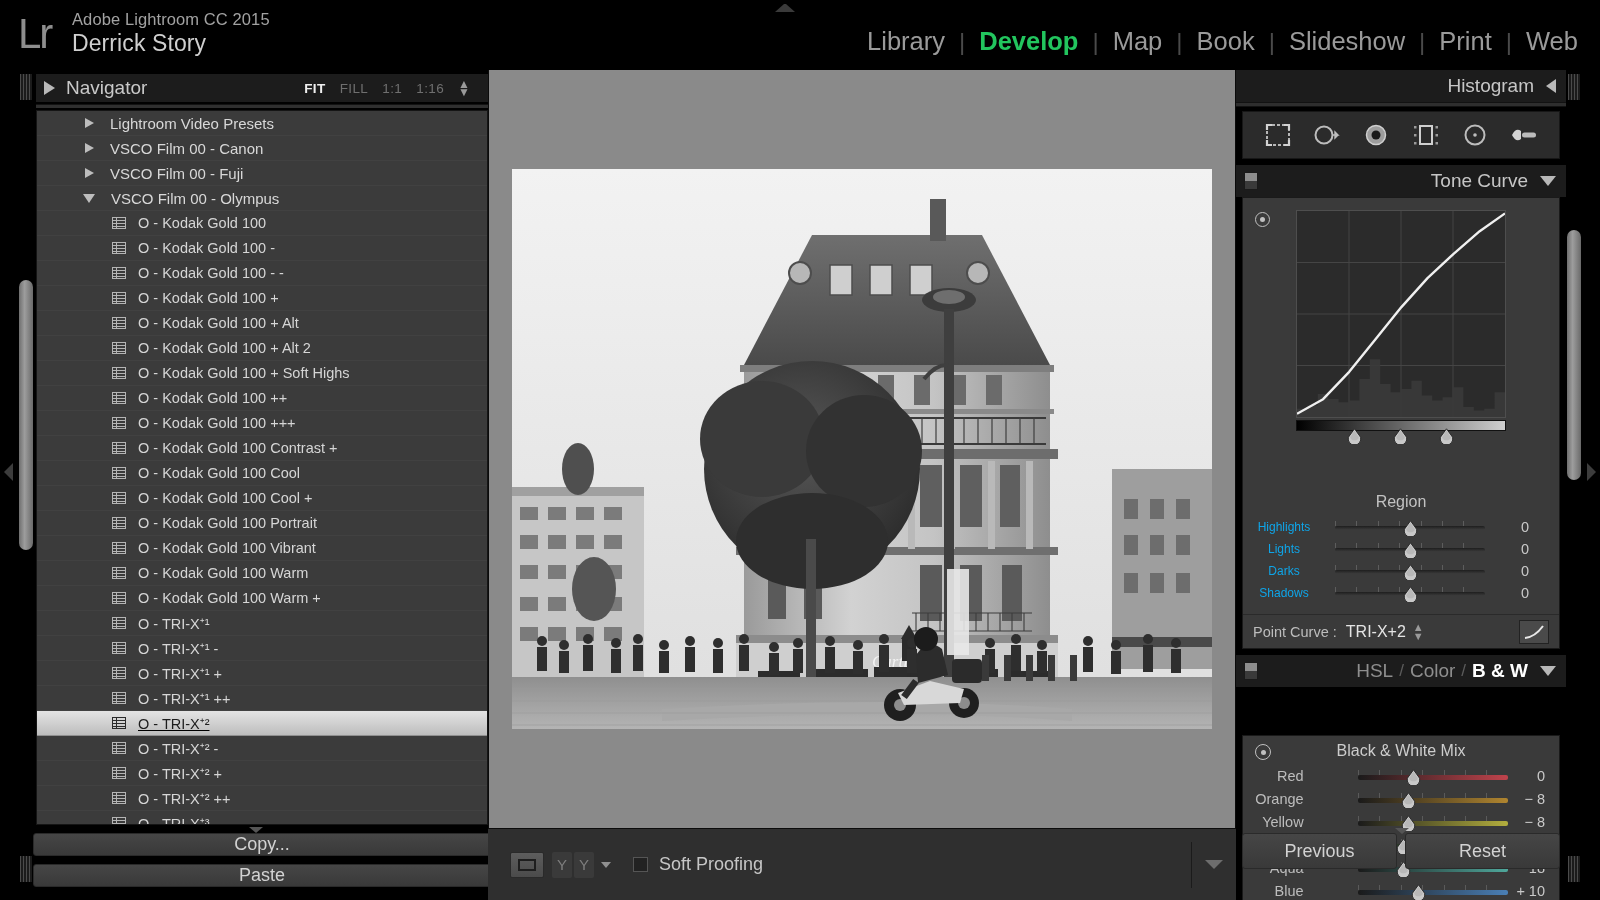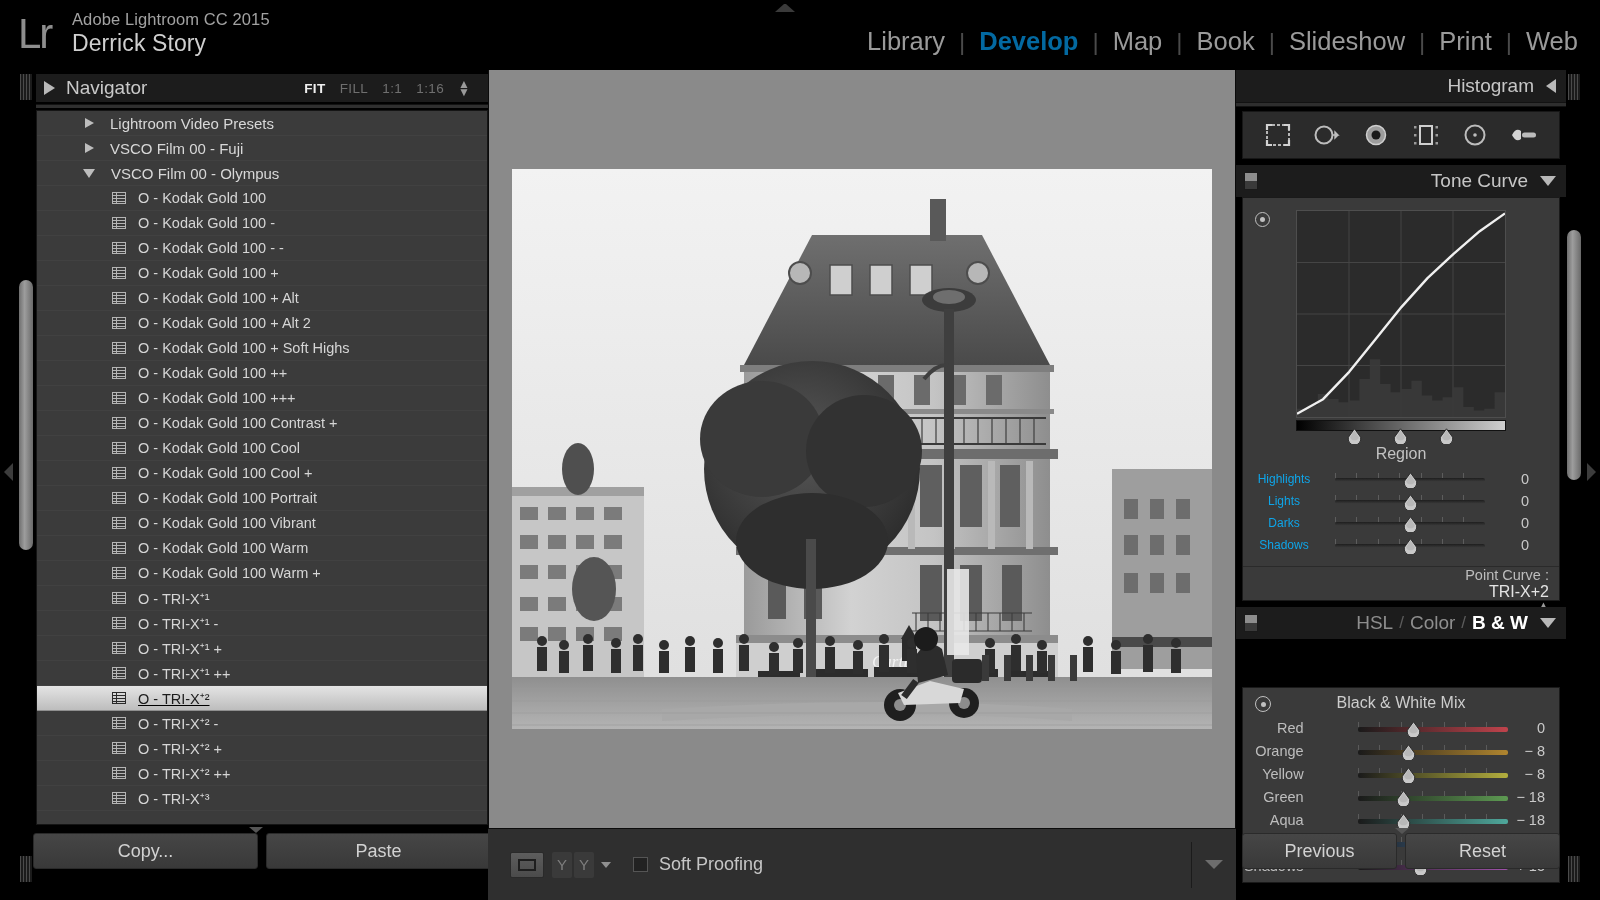--- a/index.html
+++ b/index.html
@@ -26,21 +26,21 @@
     position:absolute; left:775px; top:2px; width:20px; height:10px;
     border-left:9px solid transparent; border-right:9px solid transparent;
     border-bottom:8px solid #3a3a3a;
   }
 
   .modules{
     position:absolute; right:8px; top:26px; display:flex; align-items:baseline;
     white-space:nowrap;
   }
   .mod{ color:#9a9a9a; font-size:25.5px; padding:0 14px; line-height:30px; }
-  .mod.active{ color:#0369a1; font-weight:bold; }
+  .mod.active{ color:#22c55e; font-weight:bold; }
   .mod-sep{ color:#4a4a4a; font-size:24px; line-height:30px; }
 
   
   .left-shell{ position:absolute; left:0; top:70px; width:488px; height:830px; background:#000; }
   .right-shell{ position:absolute; left:1236px; top:70px; width:364px; height:830px; background:#000; }
 
   
   .grip{ position:absolute; width:12px; background:
       repeating-linear-gradient(to right,#4b4b4b 0 1px,#1b1b1b 1px 3px); }
   .grip.l-top{ left:20px; top:74px; height:26px; }
@@ -100,21 +100,21 @@
   .row .picon:after{ content:""; position:absolute; left:3px; top:0; width:1.2px; height:100%; background:#b5b5b5;}
   .row .pname{ color:#d6d6d6; font-size:14.5px; margin-left:12px; white-space:nowrap;}
   .row.sel{ background:linear-gradient(to bottom,#e4e4e4,#bdbdbd); border-bottom:1px solid #8f8f8f;text-decoration:underline;}
   .row.sel .pname{ color:#1d1d1d; }
   .row.sel .picon{ border-color:#2a2a2a;
      background:linear-gradient(to bottom,transparent 0 2px,#2a2a2a 2px 3px,transparent 3px 5px,#2a2a2a 5px 6px,transparent 6px 8px,#2a2a2a 8px 9px,transparent 9px);}
   .row.sel .picon:after{ background:#2a2a2a; }
 
   .lp-collapse{ position:absolute; left:249px; top:827px; width:0;height:0;
     border-left:7px solid transparent;border-right:7px solid transparent;border-top:6px solid #555;}
-  .cp-row{ position:absolute; left:33px; top:833px; width:458px; height:36px; display:flex; gap:8px;}
+  .cp-row{ position:absolute; left:33px; top:833px; width:458px; height:36px; display:flex; gap:8px;flex-direction:column;}
   .btn{
     flex:1; background:linear-gradient(to bottom,#464646,#393939);
     border:1px solid #2a2a2a; border-radius:3px; color:#d2d2d2;
     font-size:18px; display:flex; align-items:center; justify-content:center;
   }
 
   
   .canvas{
     position:absolute; left:488px; top:70px; width:748px; height:758px;
     background:#8a8a8a; border-left:1px solid #0b0b0b; border-right:1px solid #0b0b0b;
@@ -170,34 +170,34 @@
   .curvebox{ padding:12px 10px 8px 10px; position:relative; }
   .curve-target{ position:absolute; left:12px; top:14px; width:15px;height:15px;
      border:1.6px solid #c0c0c0; border-radius:50%; display:flex;align-items:center;justify-content:center;}
   .curve-target i{ width:5px;height:5px;border-radius:50%;background:#c0c0c0;}
   .curve-graph{ margin:0 auto; width:210px; height:208px; position:relative;
      background:#2b2b2b; border:1px solid #4e4e4e;}
   .curve-strip{ margin:2px auto 0 auto; width:210px; height:11px;
      background:linear-gradient(to right,#000,#cfcfcf); border:1px solid #111; position:relative;}
   .cnob{ position:absolute; top:7px; width:17px; height:17px; }
 
-  .regionbox{ padding:6px 0 10px 0; }
+  .regionbox{ padding:6px 0 10px 0;margin-top:48px; }
   .region-title{ text-align:center; color:#c2c2c2; font-size:16px; margin-bottom:5px; }
   .srow{ display:flex; align-items:center; height:22px; }
   .slab{ width:92px; text-align:center; color:#0ea5e9; font-size:12px; padding-right:10px; }
   .strack{ position:relative; width:150px; height:20px; }
   .strack .bar{ position:absolute; top:9px; left:0; width:150px; height:4px; border-radius:2px;
      background:linear-gradient(to bottom,#1e1e1e,#3d3d3d);}
   .strack .ticks{ position:absolute; top:4px; left:0; width:150px; height:5px;
      background:repeating-linear-gradient(to right,#5d5d5d 0 1px,transparent 1px 21.4px);}
   .snob{ position:absolute; top:3px; width:15px; height:16px; margin-left:-7.5px; }
   .sval{ width:58px; text-align:right; color:#c9c9c9; font-size:14.5px; padding-right:14px; }
 
-  .pcrow{ display:flex; align-items:flex-end; height:34px;
-          border-top:1px solid #2a2a2a; padding:0 10px;flex-direction:column; }
+  .pcrow{ display:flex; align-items:center; height:34px;
+          border-top:1px solid #2a2a2a; padding:0 10px; }
   .pclab{ color:#bdbdbd; font-size:14.5px; }
   .pcval{ color:#e4e4e4; font-size:16px; margin-left:9px; }
   .pcstep{ margin-left:7px; color:#9a9a9a; font-size:11px; line-height:9px; }
   .pcbtn{ margin-left:auto; width:30px;height:24px; background:#4a4a4a; border:1px solid #222;
     display:flex;align-items:center;justify-content:center;}
 
   .bwbox{ padding:6px 0 4px 0; position:relative; }
   .bw-title{ text-align:center; color:#cdcdcd; font-size:16px; margin-bottom:4px; }
   .bw-target{ position:absolute; left:12px; top:8px; width:16px;height:16px;
      border:1.6px solid #c0c0c0; border-radius:50%; display:flex;align-items:center;justify-content:center;}
@@ -266,20 +266,24 @@
         <span class="zl">1:16</span>
         <span class="zstep">▲<br>▼</span>
       </div>
   </div>
   <div class="nav-rule"></div>
 
   <div class="preset-box" id="presetbox">
       <div class="row">
         <div class="ar"></div>
         <div class="gname">Lightroom Video Presets</div>
+      </div>
+      <div class="row">
+        <div class="ar"></div>
+        <div class="gname">VSCO Film 00 - Canon</div>
       </div>
       <div class="row">
         <div class="ar"></div>
         <div class="gname">VSCO Film 00 - Fuji</div>
       </div>
       <div class="row">
         <div class="ar down"></div>
         <div class="gname">VSCO Film 00 - Olympus</div>
       </div>
       <div class="row">

